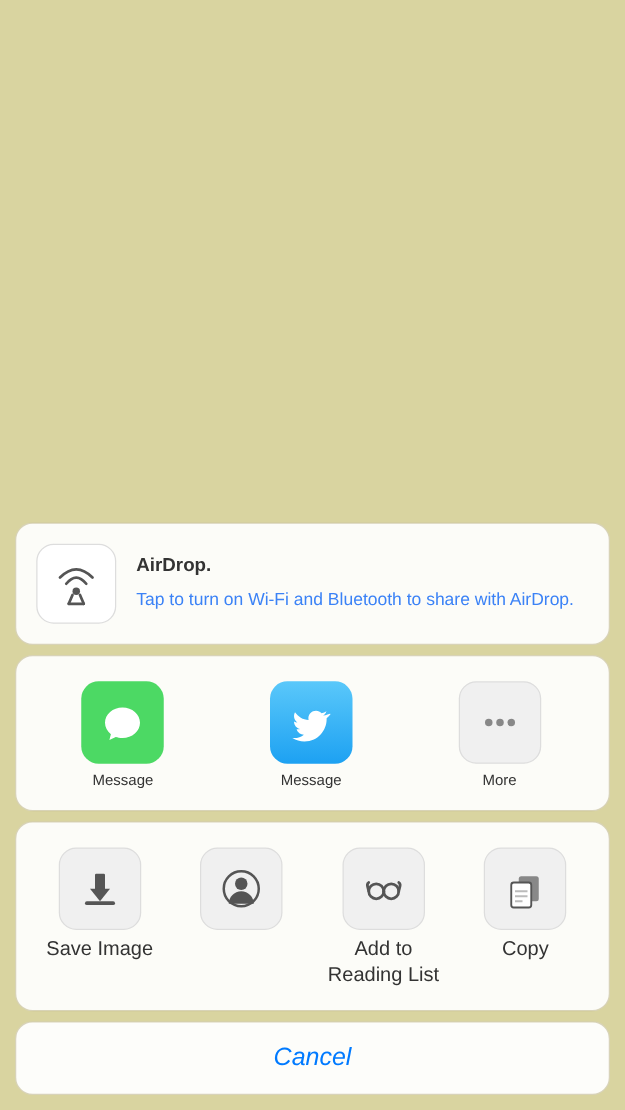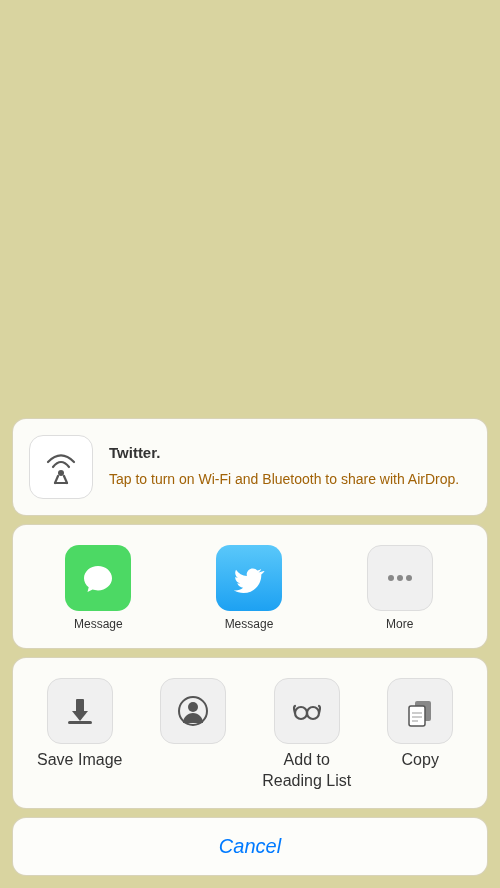--- a/index.html
+++ b/index.html
@@ -50,21 +50,21 @@
     }
 
     .airdrop-text-title {
       font-size: 15px;
       font-weight: 600;
       color: #333;
     }
 
     .airdrop-text-desc {
       font-size: 14px;
-      color: #a16207;
+      color: #3b82f6;
       margin-top: 8px;
       line-height: 1.4;
     }
 
     
     .share-row-panel {
       padding: 20px 12px 16px 10px;
     }
 
     .share-row {
@@ -185,21 +185,21 @@
         <path d="M14 22 Q22 12 30 22" stroke="#555" stroke-width="2.2" fill="none" stroke-linecap="round"></path>
 
         <path d="M9 17 Q22 4 35 17" stroke="#555" stroke-width="2.2" fill="none" stroke-linecap="round"></path>
 
         <line x1="19" y1="31" x2="16" y2="38" stroke="#555" stroke-width="2.2" stroke-linecap="round"></line>
         <line x1="25" y1="31" x2="28" y2="38" stroke="#555" stroke-width="2.2" stroke-linecap="round"></line>
         <line x1="16" y1="38" x2="28" y2="38" stroke="#555" stroke-width="2.2" stroke-linecap="round"></line>
       </svg>
     </div>
     <div>
-      <span class="airdrop-text-title">Twitter.</span>
+      <span class="airdrop-text-title">AirDrop.</span>
       <div class="airdrop-text-desc">Tap to turn on Wi-Fi and Bluetooth to share with AirDrop.</div>
     </div>
   </div>
 
   <div class="panel share-row-panel">
     <div class="share-row">
 
       <div class="share-item">
         <div class="share-icon-wrap icon-message">
 

